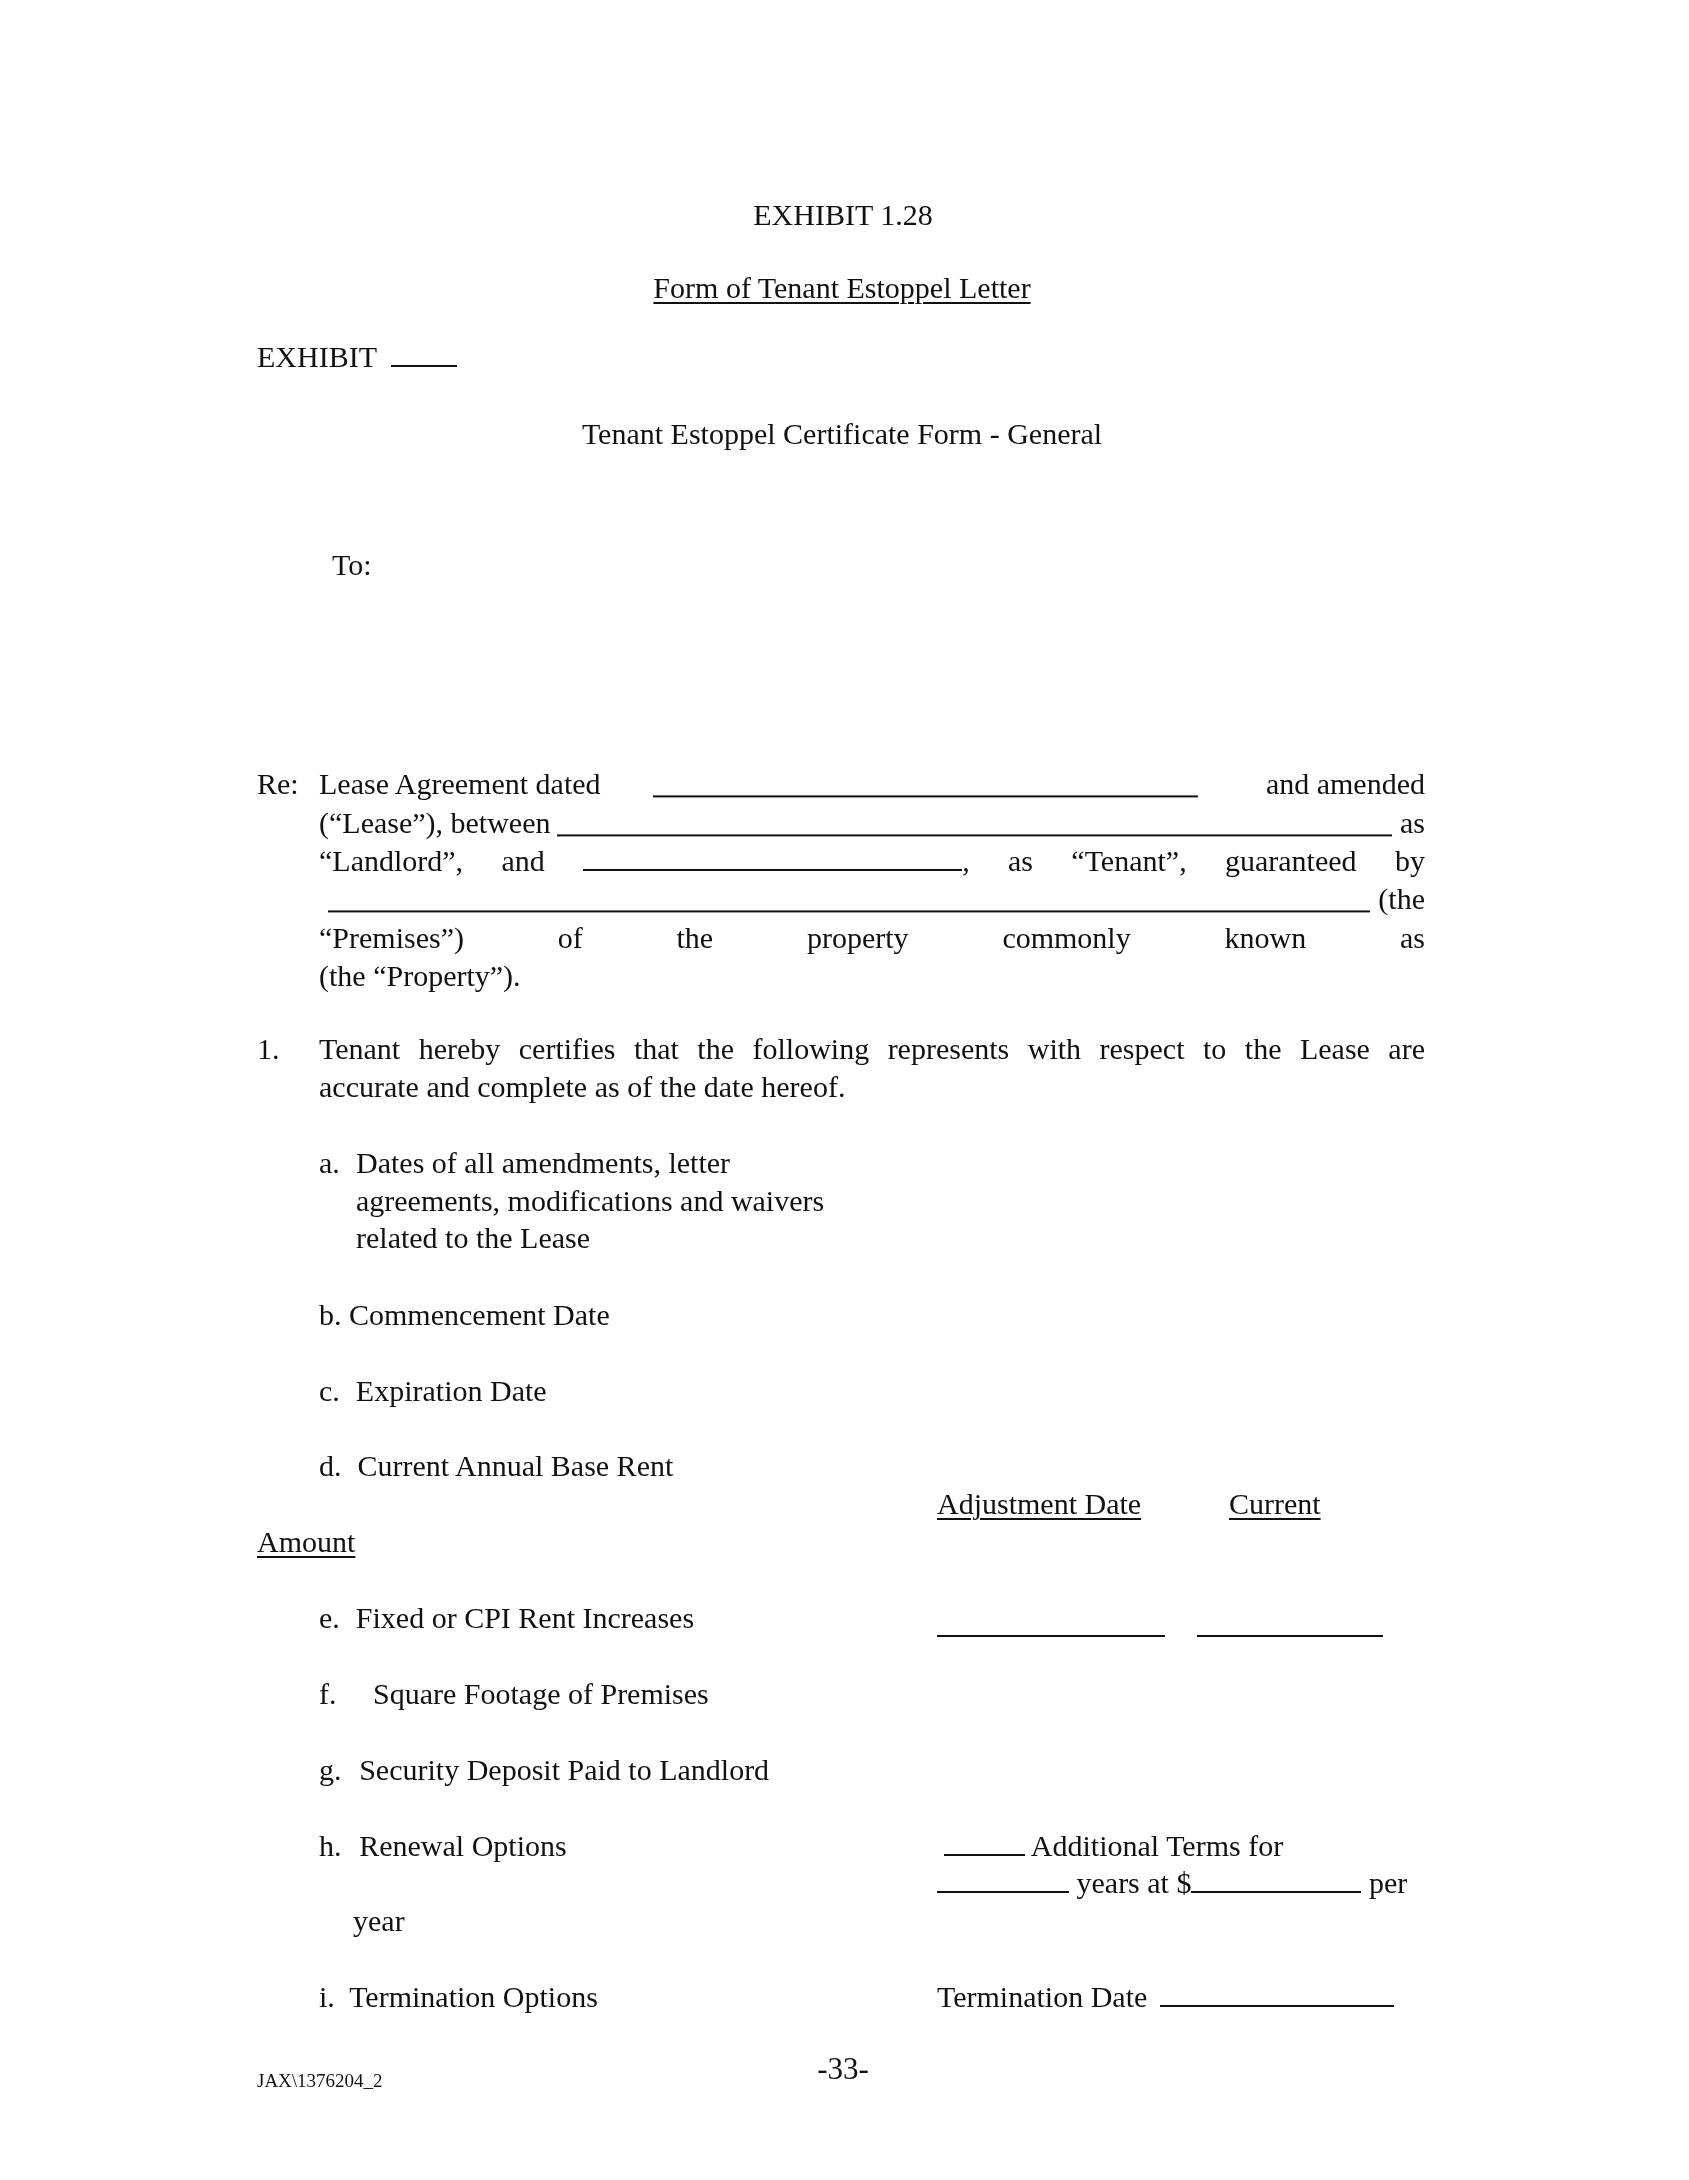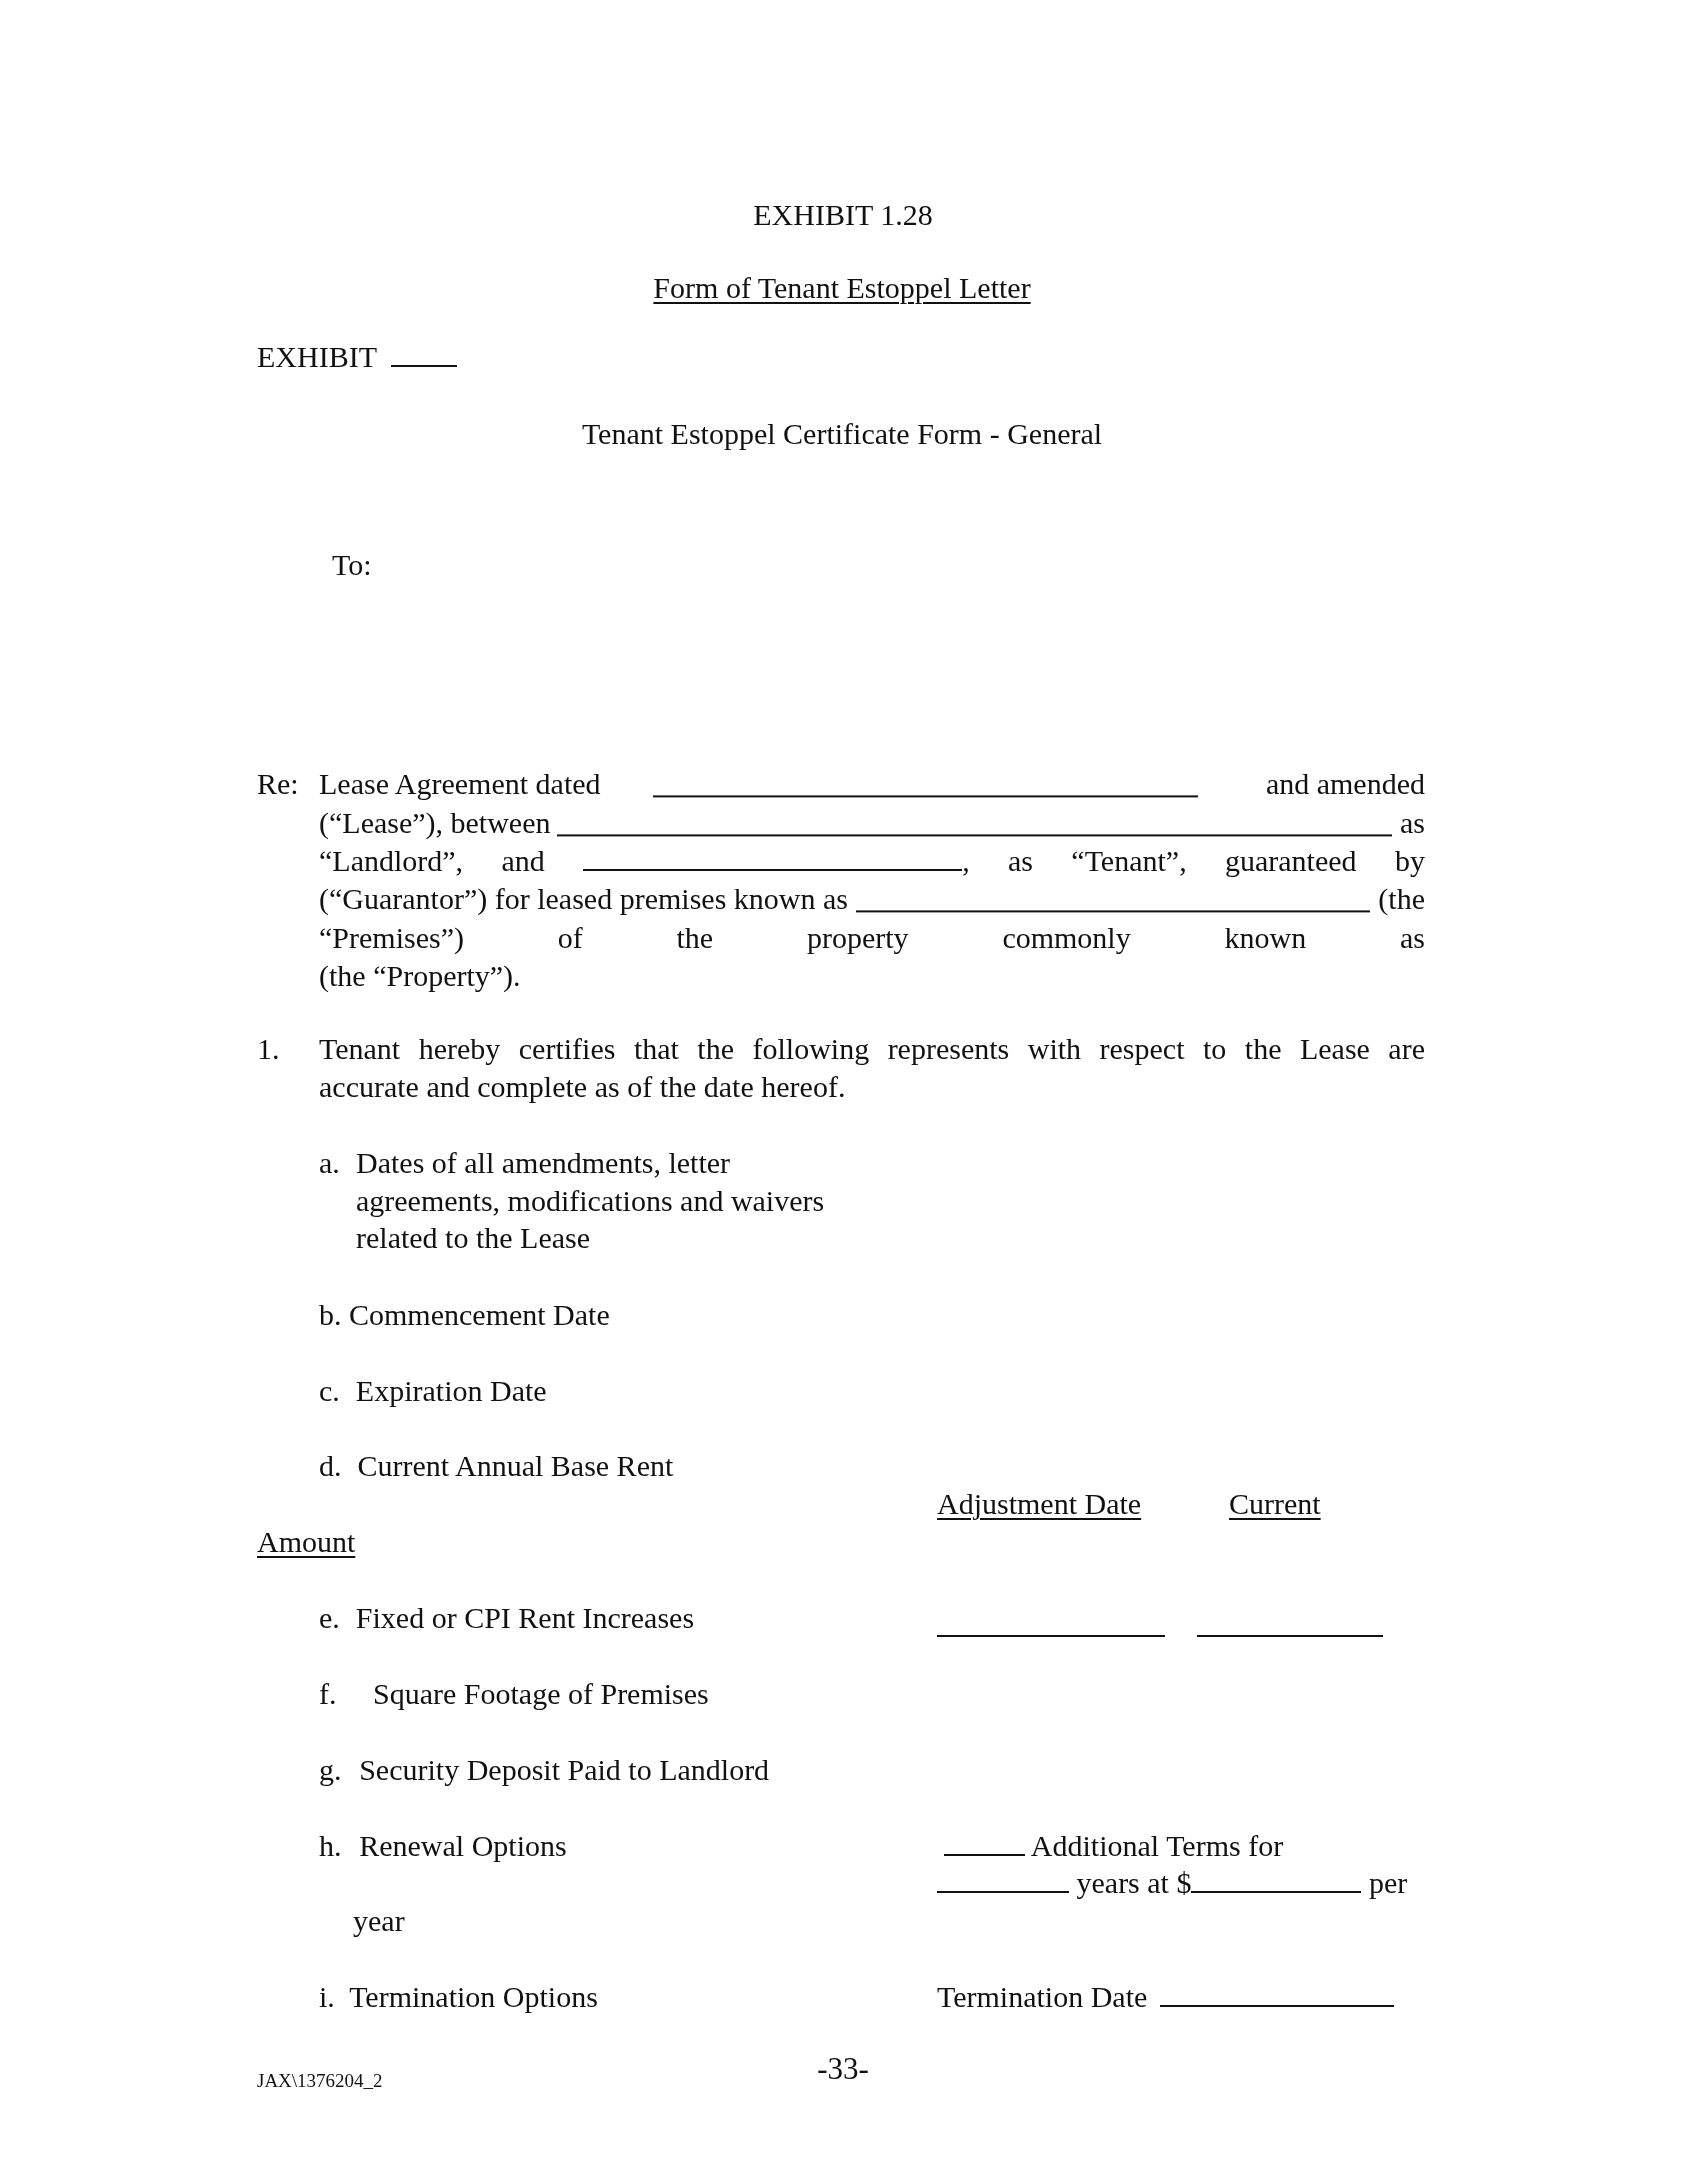--- a/index.html
+++ b/index.html
@@ -43,21 +43,20 @@
   <span style="display:inline-flex; align-items:baseline;">
     <span class="blank" style="width:379px;"></span>
     <span>,</span>
   </span>
   <span>as</span>
   <span>“Tenant”,</span>
   <span>guaranteed</span>
   <span>by</span>
 </div>
 <div class="just" style="top:884px;">
-  <span>(“Guarantor”) for leased premises known as</span>
   <span class="fill" style="margin:0 8.5px 0 8.5px;"></span>
   <span>(the</span>
 </div>
 <div class="just" style="top:923px;">
   <span>“Premises”)</span>
   <span>of</span>
   <span>the</span>
   <span>property</span>
   <span>commonly</span>
   <span>known</span>

